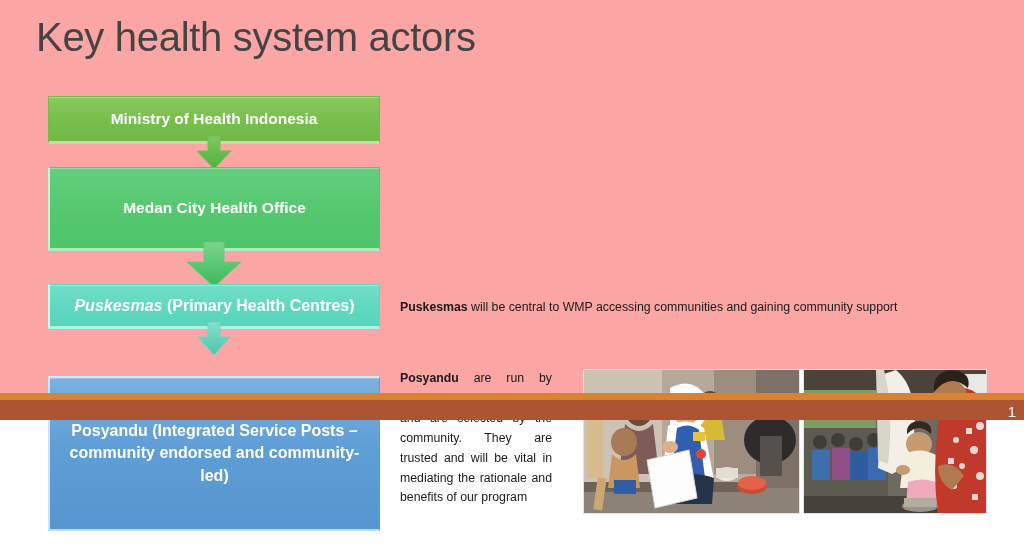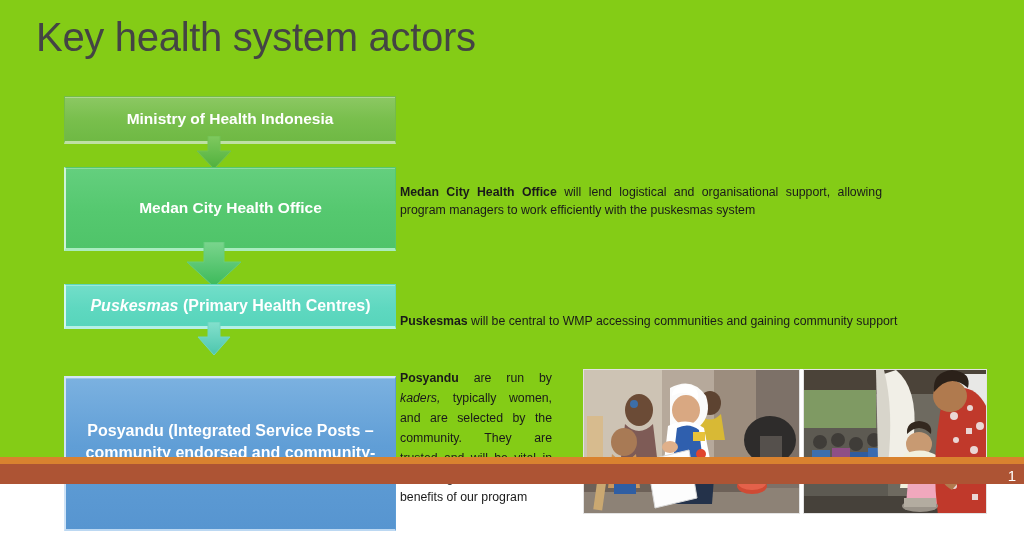--- a/index.html
+++ b/index.html
@@ -8,22 +8,22 @@
     width: 1024px;
     height: 556px;
     overflow: hidden;
     background: #ffffff;
     font-family: "Liberation Sans", sans-serif;
   }
 
   .slide {
     position: relative;
     width: 1024px;
-    height: 484px;
-    background: #84cc16;
+    height: 420px;
+    background: #fca5a5;
   }
 
   
   .slide-title {
     position: absolute;
     left: 36px;
     top: 14px;
     font-size: 40px;
     font-weight: 400;
     color: #444444;
@@ -35,21 +35,21 @@
   
   .flow {
     position: absolute;
     left: 48px;
     top: 96px;
     width: 332px;
   }
 
   .flow-box {
     position: absolute;
-    left: 16px;
+    left: 0;
     width: 332px;
     display: flex;
     align-items: center;
     justify-content: center;
     text-align: center;
     color: #ffffff;
     font-weight: bold;
     font-size: 15.5px;
     line-height: 1.35;
     padding: 15px 12px;
@@ -127,21 +127,21 @@
     font-size: 12.3px;
     line-height: 1.45;
     text-align: justify;
     font-family: "Liberation Sans", sans-serif;
   }
   .note b { font-weight: bold; }
   .note i { font-style: italic; }
 
   .note-moh       { left: 400px; top: 100px;  width: 516px; }
   .note-medan     { left: 400px; top: 184px;  width: 482px; }
-  .note-puskesmas { left: 400px; top: 313px;  width: 520px; text-align: left; }
+  .note-puskesmas { left: 400px; top: 299px;  width: 520px; text-align: left; }
   .note-posyandu  { left: 400px; top: 369px;  width: 152px; line-height: 1.62; }
 
   
   .photos {
     position: absolute;
     left: 583px;
     top: 369px;
     width: 404px;
     height: 145px;
     display: flex;
@@ -242,23 +242,20 @@
         <path d="M12 0 L24 0 L24 15 L34 15 L18 33 L2 15 L12 15 Z" fill="url(#gC)" stroke="#6ed5c0" stroke-width="1"></path>
       </svg>
     </div>
 
     <div class="flow-box box-posyandu">
       <span>Posyandu (Integrated Service Posts – community endorsed and community-led)</span>
     </div>
   </div>
 
 
-  <div class="note note-medan">
-    <b>Medan City Health Office</b><span> will lend logistical and organisational support, allowing program managers to work efficiently with the puskesmas system</span>
-  </div>
 
   <div class="note note-puskesmas">
     <b>Puskesmas</b><span> will be central to WMP accessing communities and gaining community support</span>
   </div>
 
   <div class="note note-posyandu">
     <b>Posyandu</b><span> are run by </span><i>kaders,</i><span> typically women, and are selected by the community. They are trusted and will be vital in mediating the rationale and benefits of our program</span>
   </div>
 
   <div class="photos">

